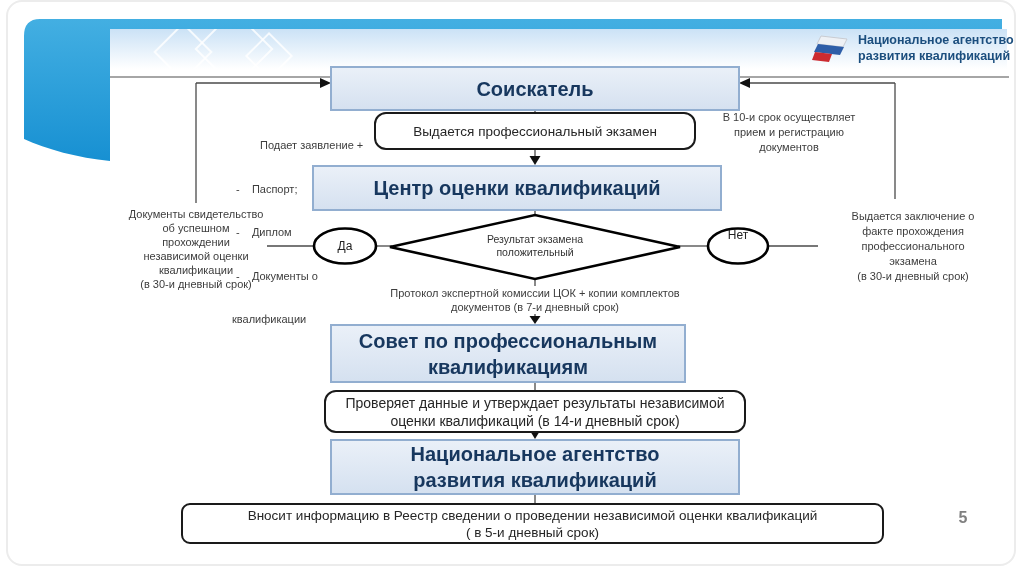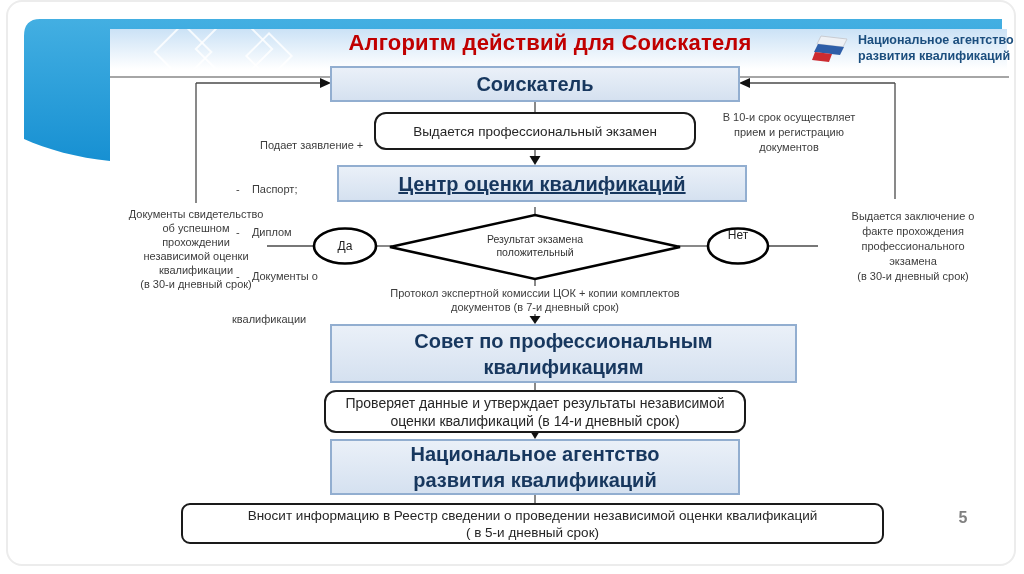--- a/index.html
+++ b/index.html
@@ -55,21 +55,20 @@
   </svg>
 
   <div id="header-grad" class="abs">
     <div class="deco-diamond" style="left:52px;top:2px;width:38px;height:38px;"></div>
     <div class="deco-diamond" style="left:96px;top:-8px;width:52px;height:52px;"></div>
     <div class="deco-diamond" style="left:142px;top:10px;width:30px;height:30px;"></div>
   </div>
 
   <div id="sep-line" class="abs"></div>
 
-  <div id="page-title" class="abs">Алгоритм действий для Соискателя</div>
 
   <div id="logo" class="abs">
     <svg width="40" height="30" viewBox="0 0 40 30">
       <polygon points="9,2 35,5 31,13 5,10" fill="#eef1f5" stroke="#c9ccd2" stroke-width="1"></polygon>
       <polygon points="6,10 32,13 28,21 2,18" fill="#2e5ea8"></polygon>
       <polygon points="3,18 20,20 17,28 0,26" fill="#cc2b30"></polygon>
     </svg>
     <div id="logo-text">
       <div>Национальное агентство</div>
       <div>развития квалификаций</div>
@@ -100,40 +99,40 @@
       <polygon points="739,83 750,78 750,88"></polygon>
       <polygon points="535,165 529.5,156 540.5,156"></polygon>
       <polygon points="535,324 529.5,316 540.5,316"></polygon>
       <polygon points="535,439 529.5,430 540.5,430"></polygon>
     </g>
     <polygon points="390,247 535,215 680,247 535,279" fill="#fff" stroke="#000" stroke-width="2.6"></polygon>
     <ellipse cx="345" cy="246" rx="31" ry="17.5" fill="#fff" stroke="#000" stroke-width="2.6"></ellipse>
     <ellipse cx="738" cy="246" rx="30" ry="17.5" fill="#fff" stroke="#000" stroke-width="2.6"></ellipse>
   </svg>
 
-  <div class="abs bluebox" style="left:330px;top:66px;width:410px;height:36px;">
+  <div class="abs bluebox" style="left:330px;top:66px;width:410px;height:45px;">
     <div>Соискатель</div>
   </div>
 
   <div class="abs blackbox" style="left:374px;top:112px;width:322px;height:38px;font-size:13.5px;">
     <div>Выдается профессиональный экзамен</div>
   </div>
 
-  <div class="abs bluebox" style="left:337px;top:165px;width:410px;height:37px;text-decoration:underline;">
+  <div class="abs bluebox" style="left:312px;top:165px;width:410px;height:46px;">
     <div>Центр оценки квалификаций</div>
   </div>
 
   <div id="decision-label" class="abs">
     <div>Результат экзамена</div>
     <div>положительный</div>
   </div>
   <div class="abs oval-label" style="left:315px;top:239px;">Да</div>
   <div class="abs oval-label" style="left:708px;top:228px;">Нет</div>
 
-  <div class="abs bluebox" style="left:330px;top:324px;width:467px;height:59px;">
+  <div class="abs bluebox" style="left:330px;top:324px;width:356px;height:59px;">
     <div>Совет по профессиональным</div>
     <div>квалификациям</div>
   </div>
 
   <div class="abs blackbox" style="left:324px;top:390px;width:422px;height:43px;font-size:14px;line-height:18px;">
     <div>Проверяет данные и утверждает результаты независимой</div>
     <div>оценки квалификаций (в 14-и дневный срок)</div>
   </div>
 
   <div class="abs bluebox" style="left:330px;top:439px;width:410px;height:56px;">

